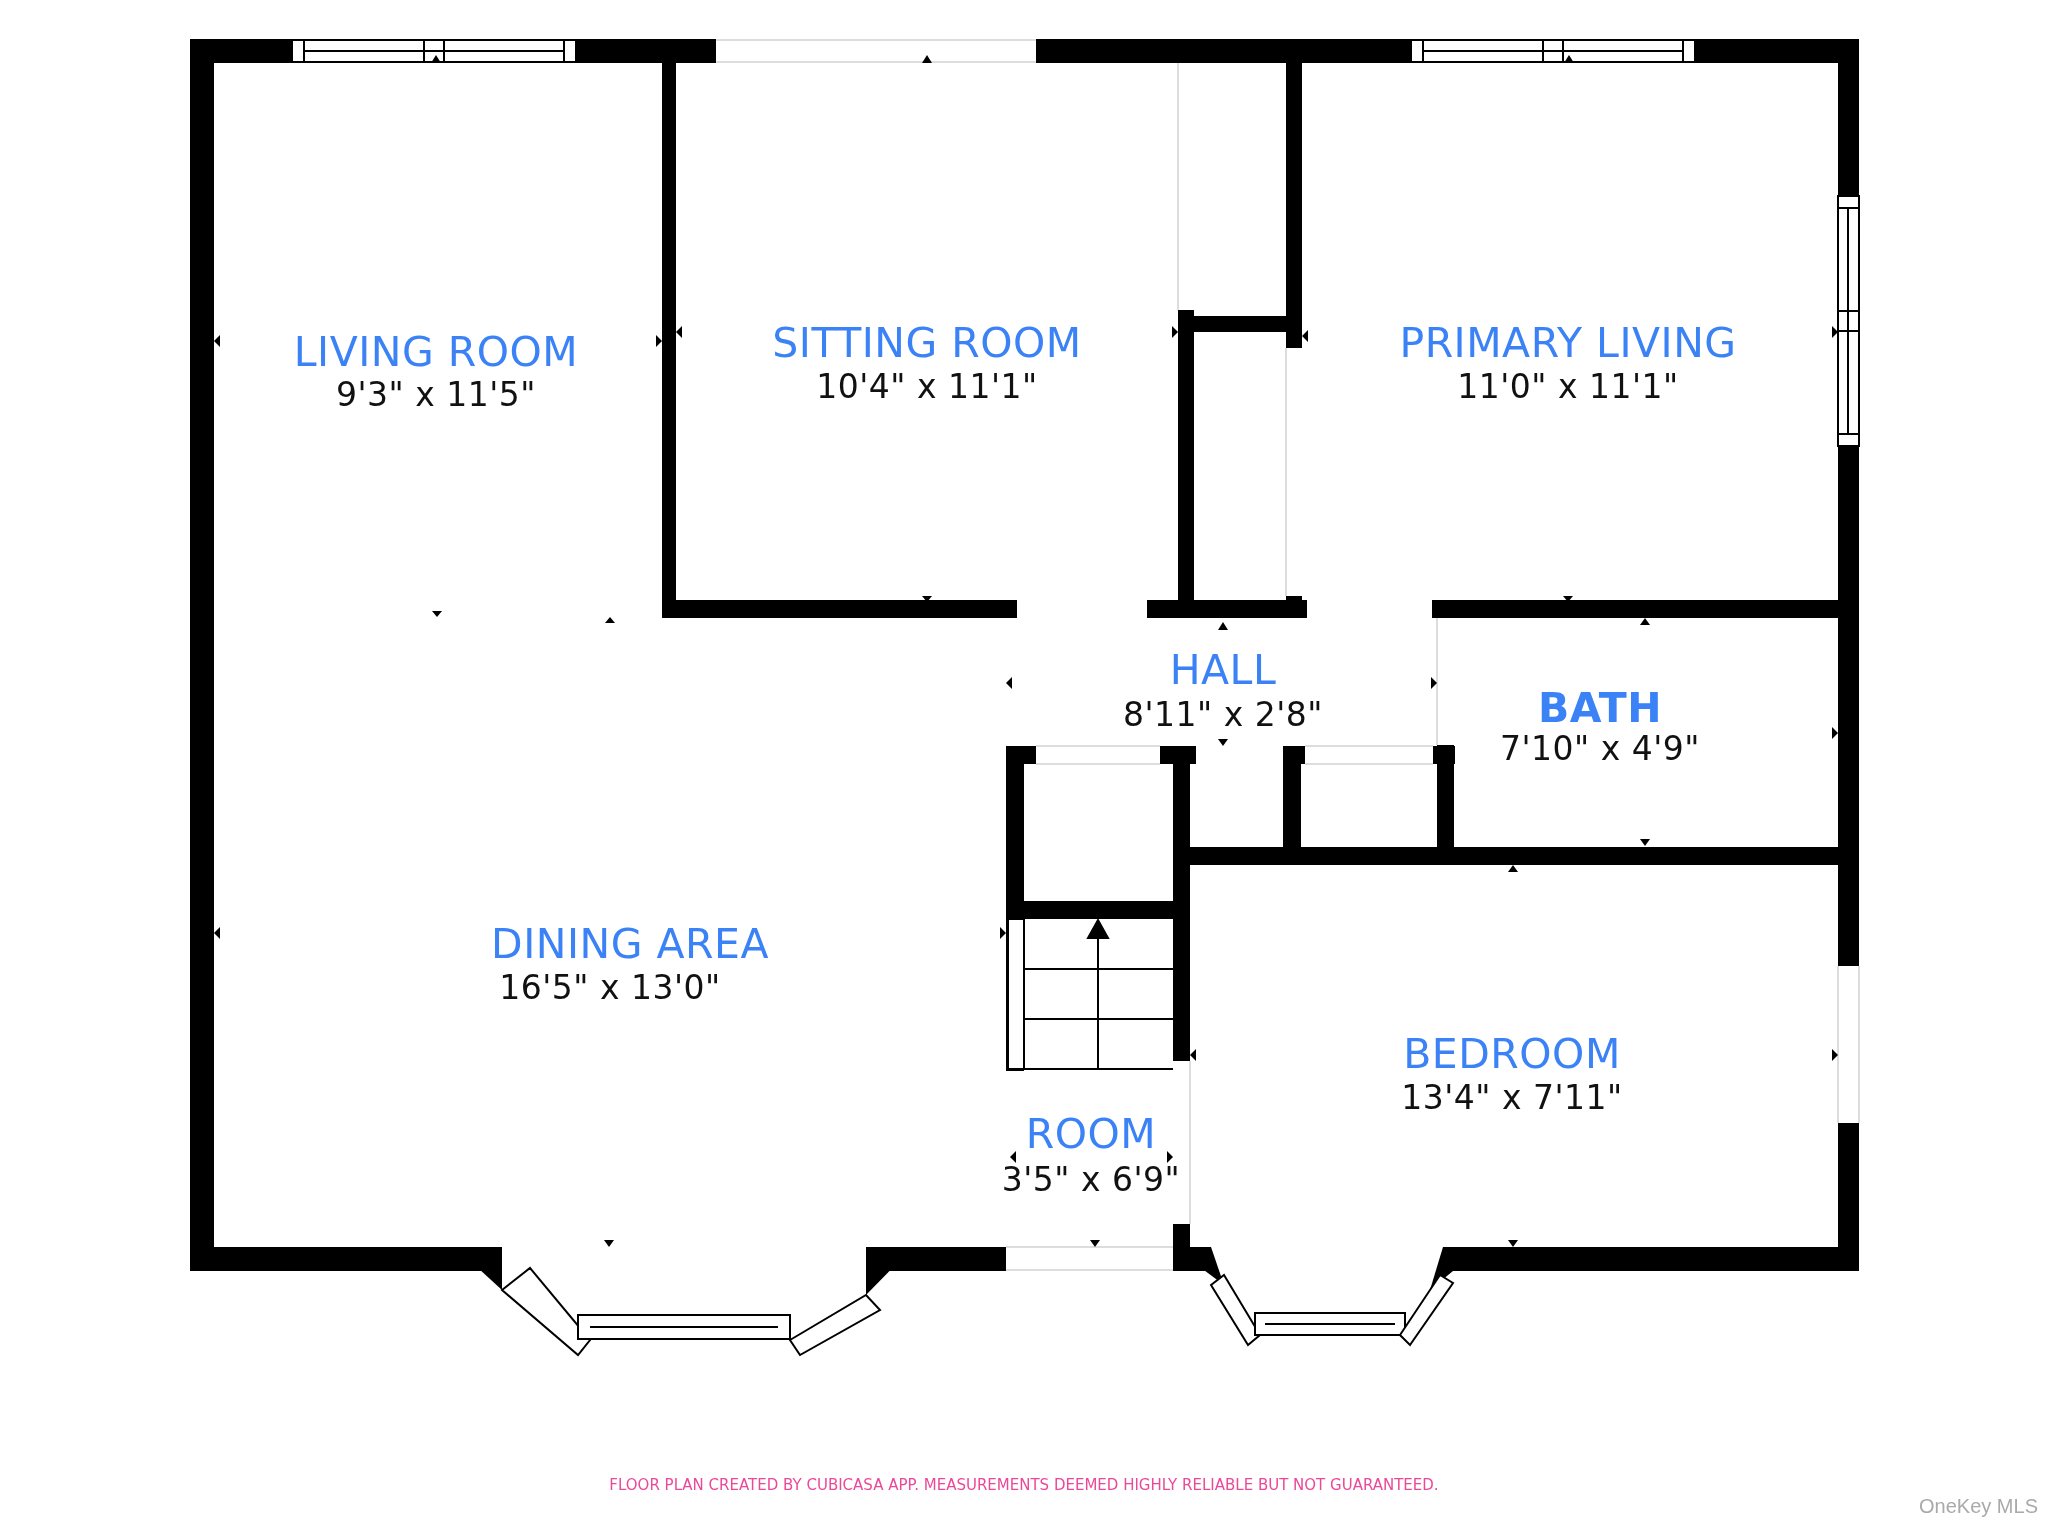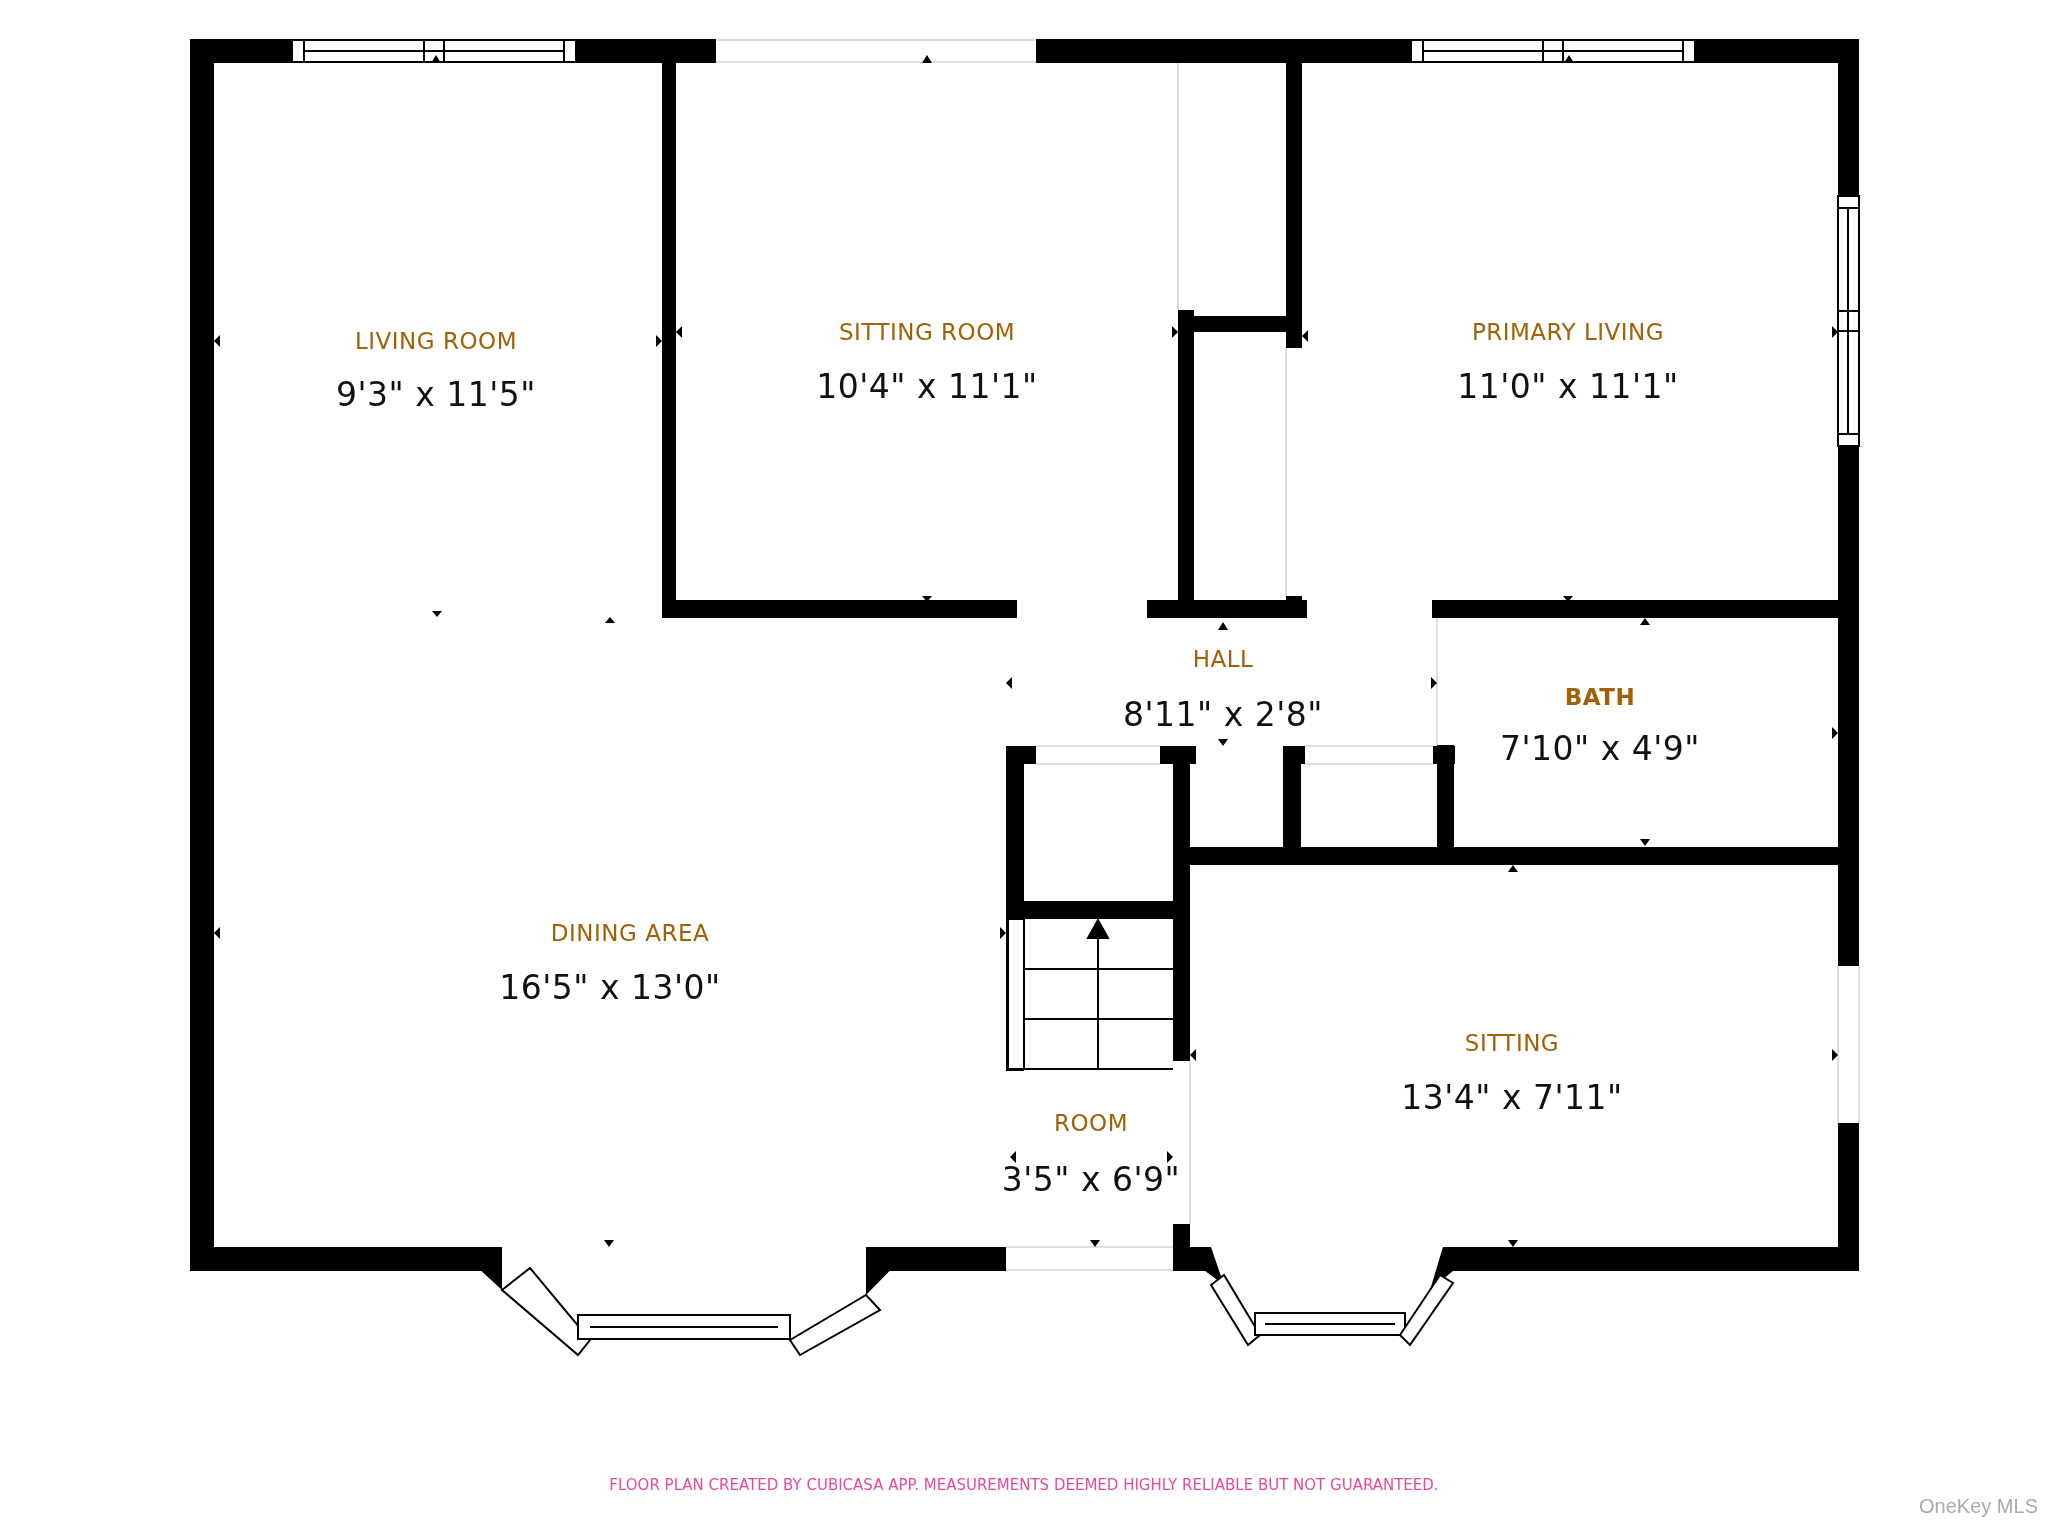--- a/index.html
+++ b/index.html
@@ -1,18 +1,18 @@
 <!DOCTYPE html>
 <html><head>
 <meta charset="utf-8">
 <style>
   html,body{margin:0;padding:0;background:#fff;}
   body{width:2048px;height:1536px;position:relative;overflow:hidden;font-family:"DejaVu Sans","Liberation Sans",sans-serif;}
   svg{position:absolute;left:0;top:0;}
-  .room-name{position:absolute;font-size:23px;color:#a16207;text-align:right;white-space:nowrap;transform:translateX(-50%);letter-spacing:0.5px;}
+  .room-name{position:absolute;font-size:41px;color:#3b82f6;text-align:right;white-space:nowrap;transform:translateX(-50%);letter-spacing:0.5px;}
   .room-dim{position:absolute;font-size:33px;color:#111;text-align:center;white-space:nowrap;transform:translateX(-50%);letter-spacing:0.5px;}
   .disclaimer{position:absolute;left:1024px;top:1476px;transform:translateX(-50%);font-size:15px;color:#ec4899;white-space:nowrap;}
   .watermark{position:absolute;right:10px;top:1495px;font-size:20px;color:#aaa;font-family:"Liberation Sans",sans-serif;text-align:center;}
 </style>
 </head>
 <body>
 
 <svg width="2048" height="1536" viewBox="0 0 2048 1536">
   <g fill="#000">
 
@@ -168,20 +168,20 @@
 
 <div class="room-name" style="left:1223px;top:646px;">HALL</div>
 <div class="room-dim" style="left:1223px;top:695px;">8'11" x 2'8"</div>
 
 <div class="room-name" style="left:1600px;top:684px;font-weight:bold;">BATH</div>
 <div class="room-dim" style="left:1600px;top:729px;">7'10" x 4'9"</div>
 
 <div class="room-name" style="left:610px;top:920px;margin-left:20px;">DINING AREA</div>
 <div class="room-dim" style="left:610px;top:968px;">16'5" x 13'0"</div>
 
-<div class="room-name" style="left:1512px;top:1030px;">SITTING</div>
+<div class="room-name" style="left:1512px;top:1030px;">BEDROOM</div>
 <div class="room-dim" style="left:1512px;top:1078px;">13'4" x 7'11"</div>
 
 <div class="room-name" style="left:1091px;top:1110px;">ROOM</div>
 <div class="room-dim" style="left:1091px;top:1160px;">3'5" x 6'9"</div>
 
 <div class="disclaimer">FLOOR PLAN CREATED BY CUBICASA APP. MEASUREMENTS DEEMED HIGHLY RELIABLE BUT NOT GUARANTEED.</div>
 <div class="watermark">OneKey MLS</div>
 
 </body></html>

